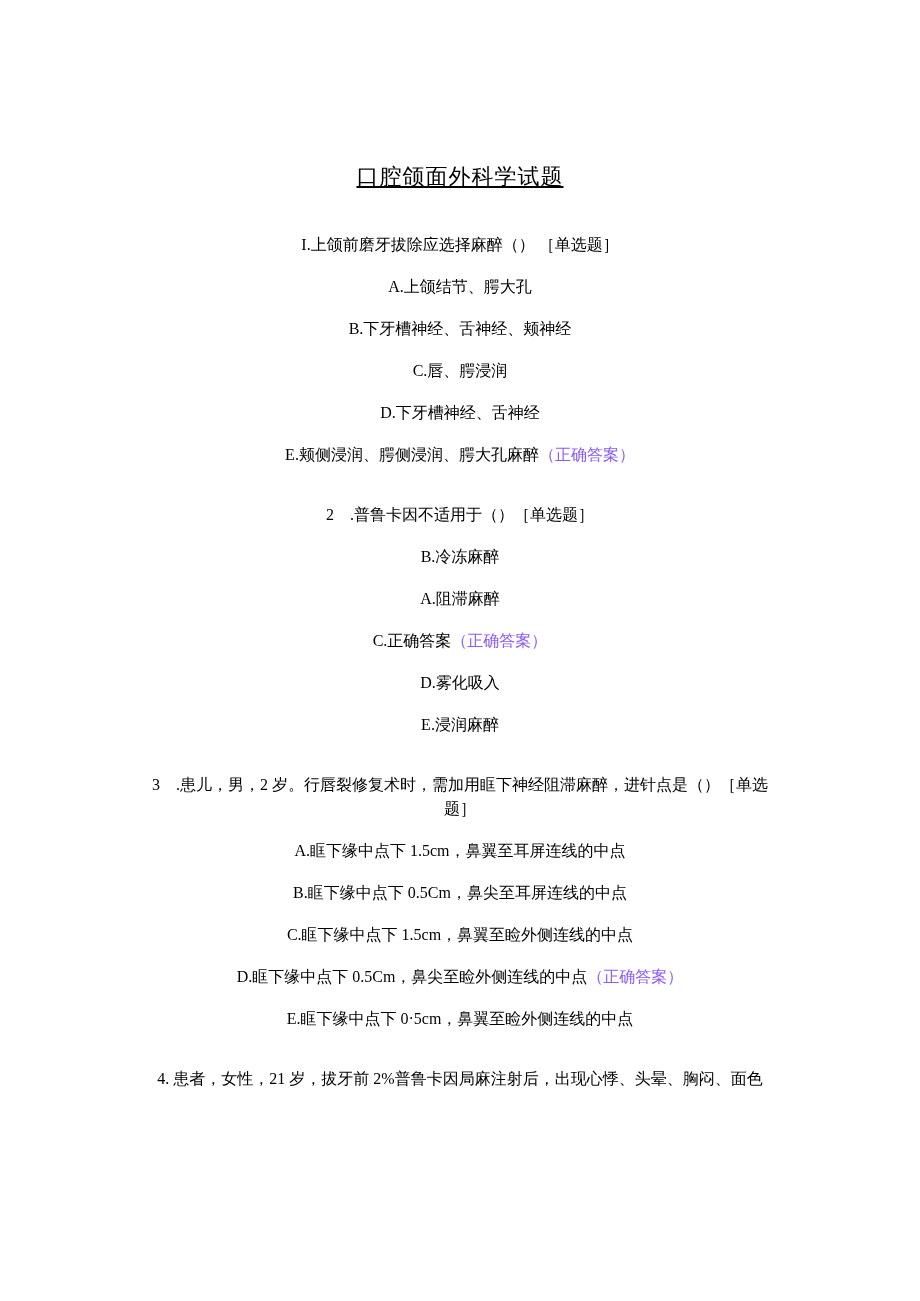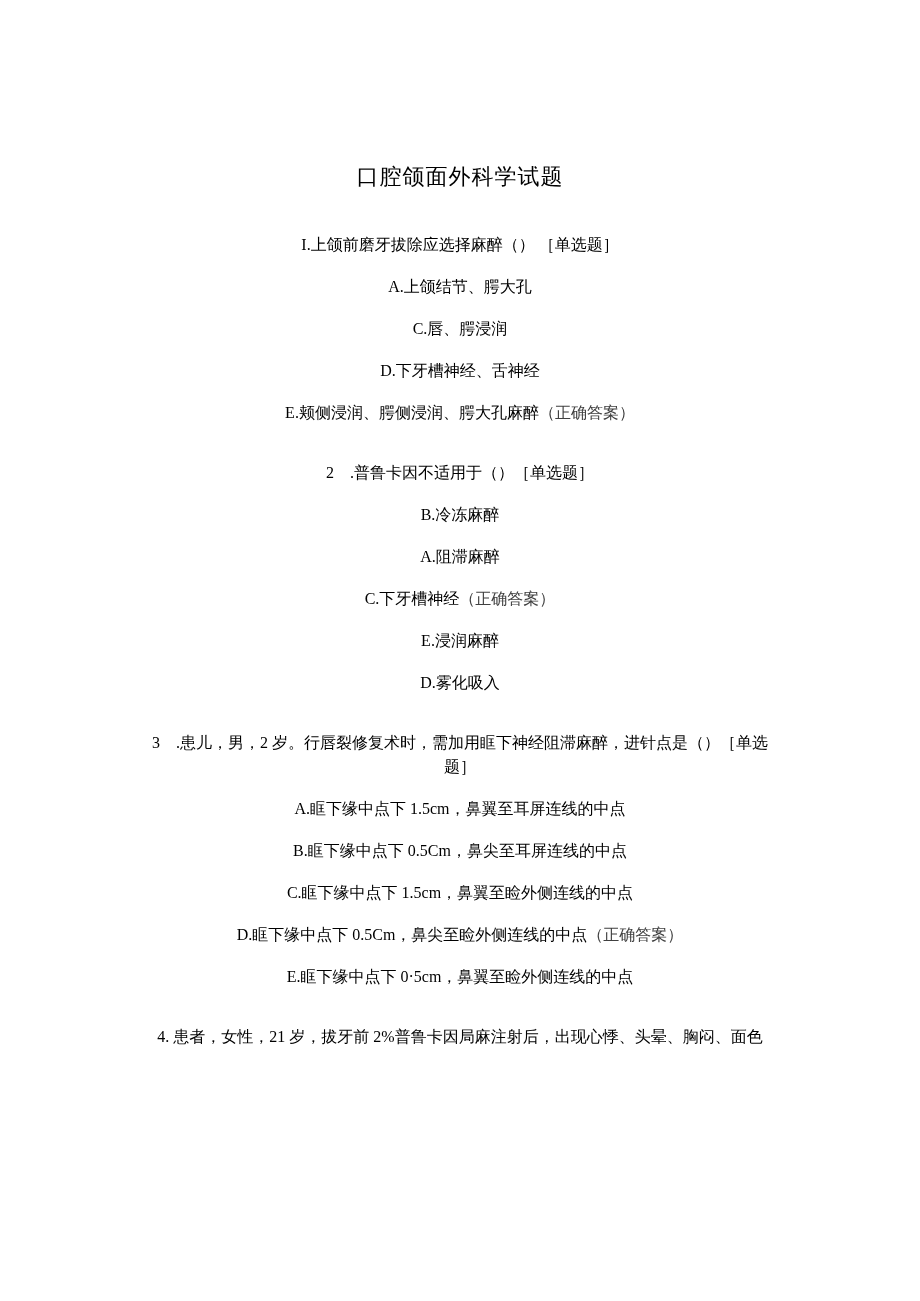--- a/index.html
+++ b/index.html
@@ -15,62 +15,64 @@
       color: #000000;
       font-size: 16px;
       line-height: 1.5;
     }
     .title {
       text-align: center;
       font-size: 22px;
       font-weight: normal;
       margin-bottom: 40px;
       letter-spacing: 1px;
+      text-decoration: underline;
     }
     .question-block {
       margin-bottom: 36px;
       text-align: center;
     }
     .question-prompt {
       margin-bottom: 18px;
     }
     .option {
       margin-bottom: 18px;
     }
     .option:last-child {
       margin-bottom: 0;
     }
     .correct {
-      color: #404040;
+      color: #8b5cf6;
     }
   </style>
 </head>
 <body>
 
 <div class="title">口腔颌面外科学试题</div>
 
 <div class="question-block">
   <div class="question-prompt">I.上颌前磨牙拔除应选择麻醉（） ［单选题］</div>
   <div class="option">A.上颌结节、腭大孔</div>
+  <div class="option">B.下牙槽神经、舌神经、颊神经</div>
   <div class="option">C.唇、腭浸润</div>
   <div class="option">D.下牙槽神经、舌神经</div>
   <div class="option">
     <span>E.颊侧浸润、腭侧浸润、腭大孔麻醉</span><span class="correct">（正确答案）</span>
   </div>
 </div>
 
 <div class="question-block">
   <div class="question-prompt">2 .普鲁卡因不适用于（）［单选题］</div>
   <div class="option">B.冷冻麻醉</div>
   <div class="option">A.阻滞麻醉</div>
   <div class="option">
-    <span>C.下牙槽神经</span><span class="correct">（正确答案）</span>
+    <span>C.正确答案</span><span class="correct">（正确答案）</span>
   </div>
+  <div class="option">D.雾化吸入</div>
   <div class="option">E.浸润麻醉</div>
-  <div class="option">D.雾化吸入</div>
 </div>
 
 <div class="question-block">
   <div class="question-prompt">3 .患儿，男，2 岁。行唇裂修复术时，需加用眶下神经阻滞麻醉，进针点是（）［单选题］</div>
   <div class="option">A.眶下缘中点下 1.5cm，鼻翼至耳屏连线的中点</div>
   <div class="option">B.眶下缘中点下 0.5Cm，鼻尖至耳屏连线的中点</div>
   <div class="option">C.眶下缘中点下 1.5cm，鼻翼至睑外侧连线的中点</div>
   <div class="option">
     <span>D.眶下缘中点下 0.5Cm，鼻尖至睑外侧连线的中点</span><span class="correct">（正确答案）</span>
   </div>

